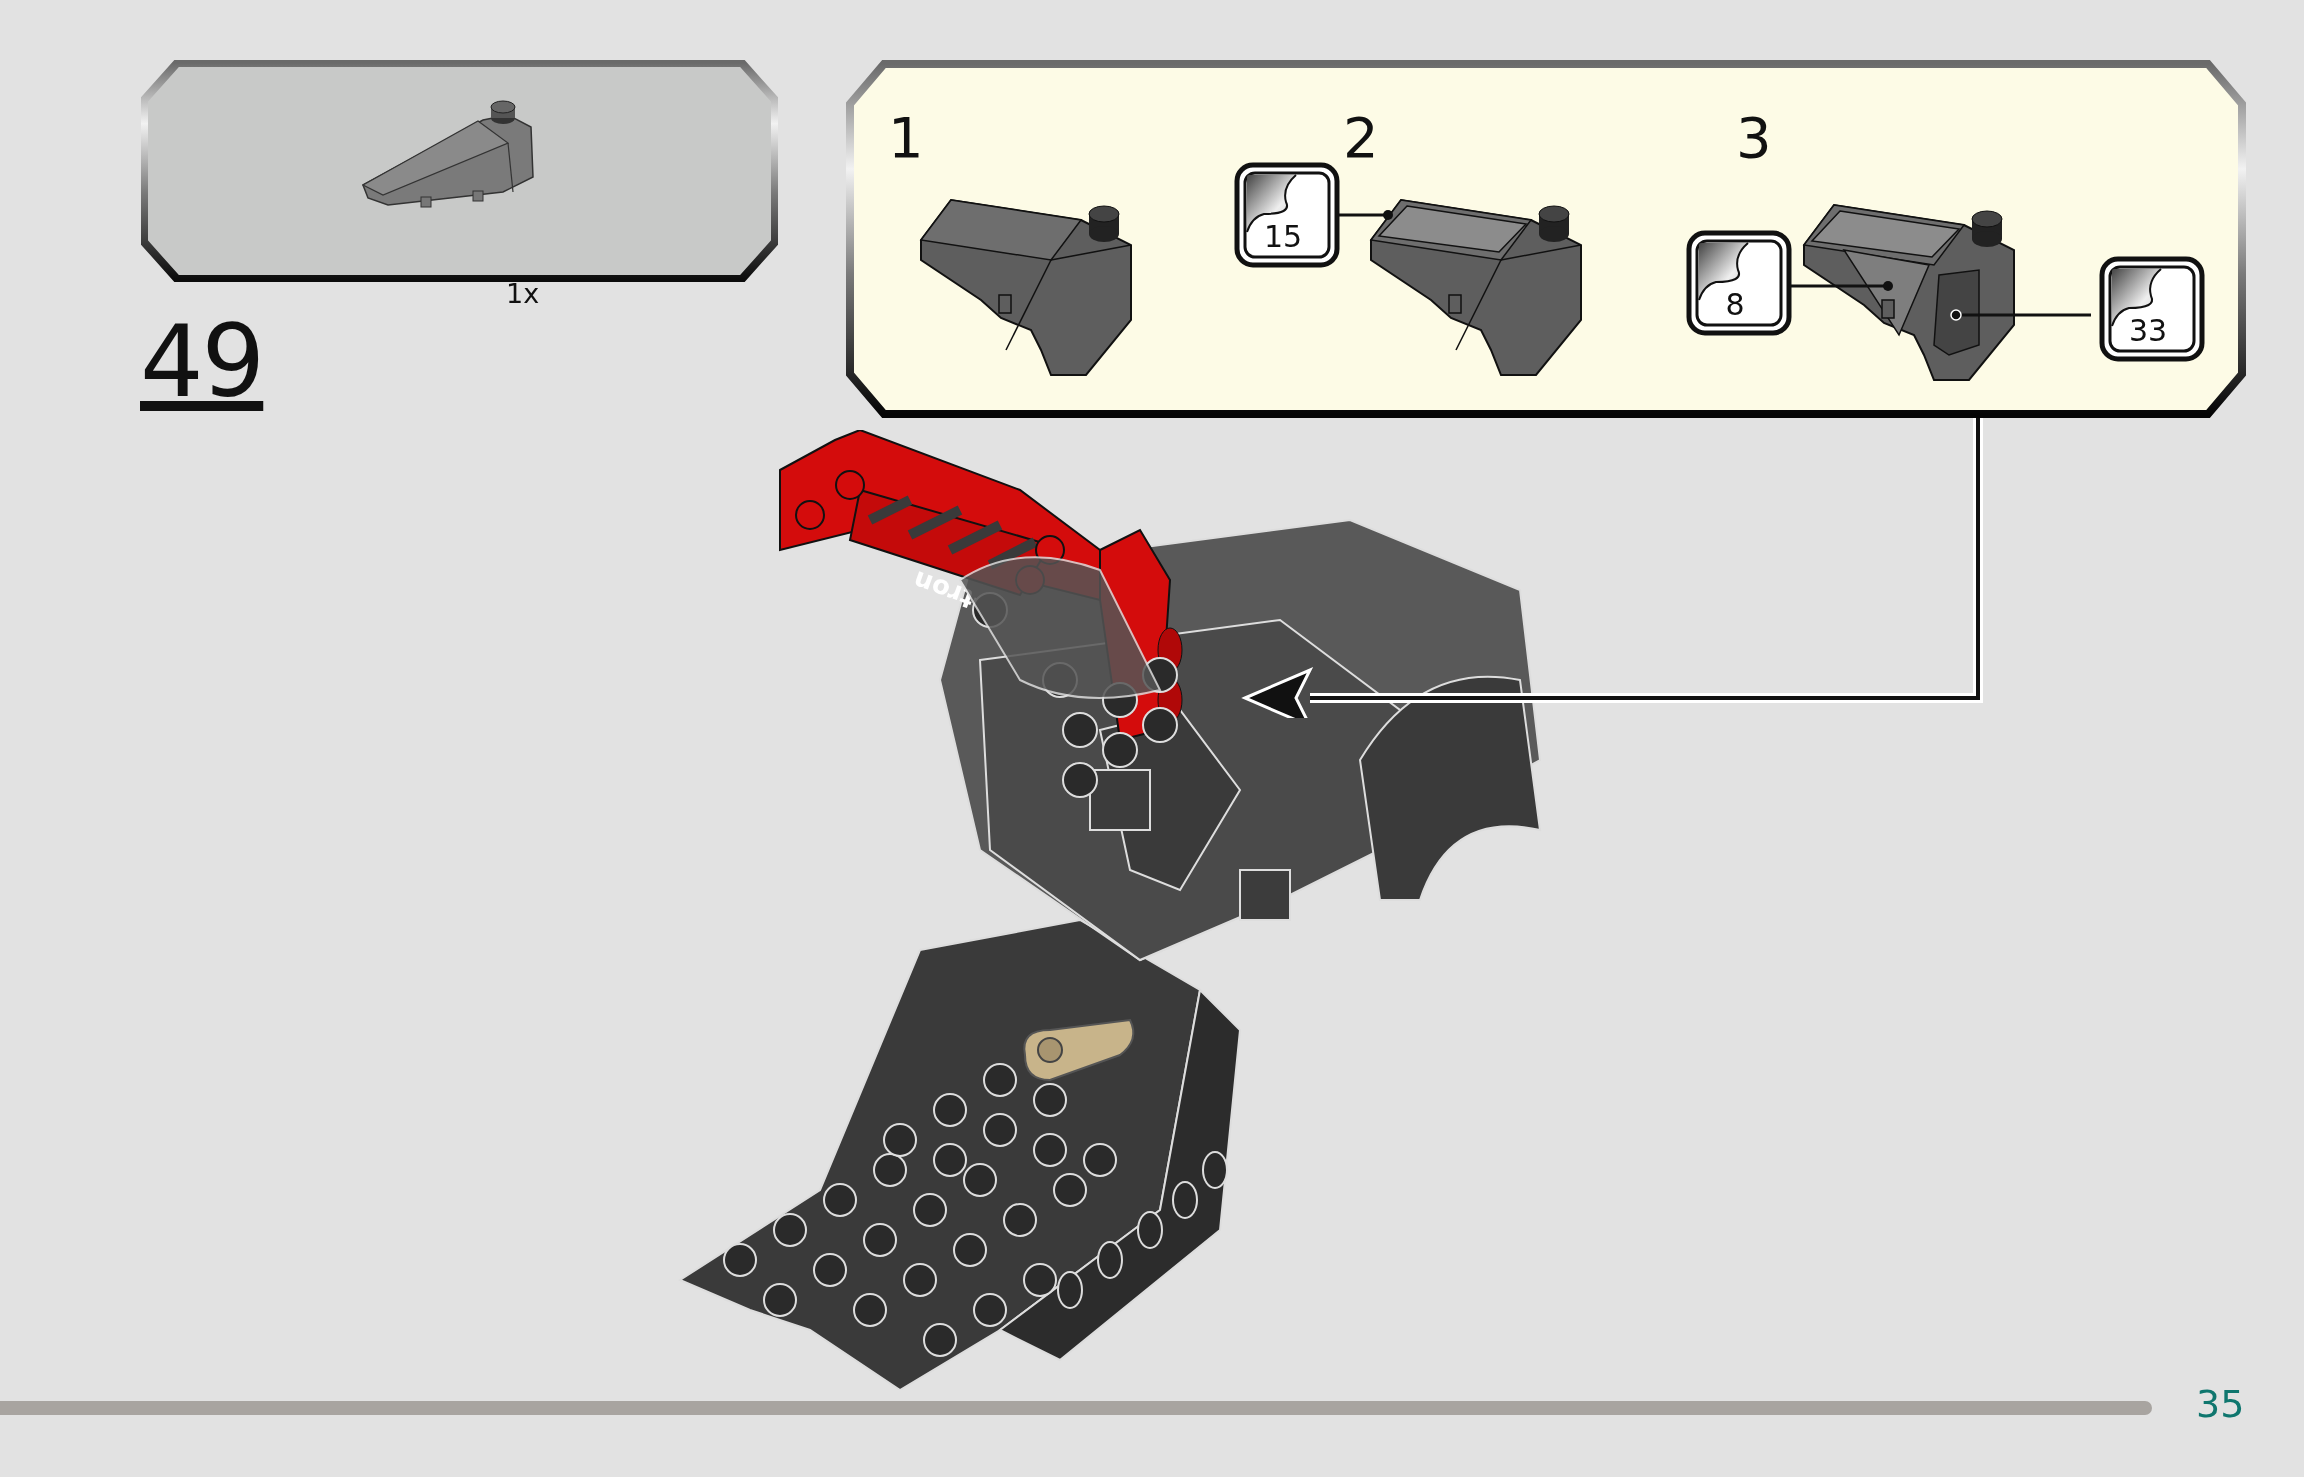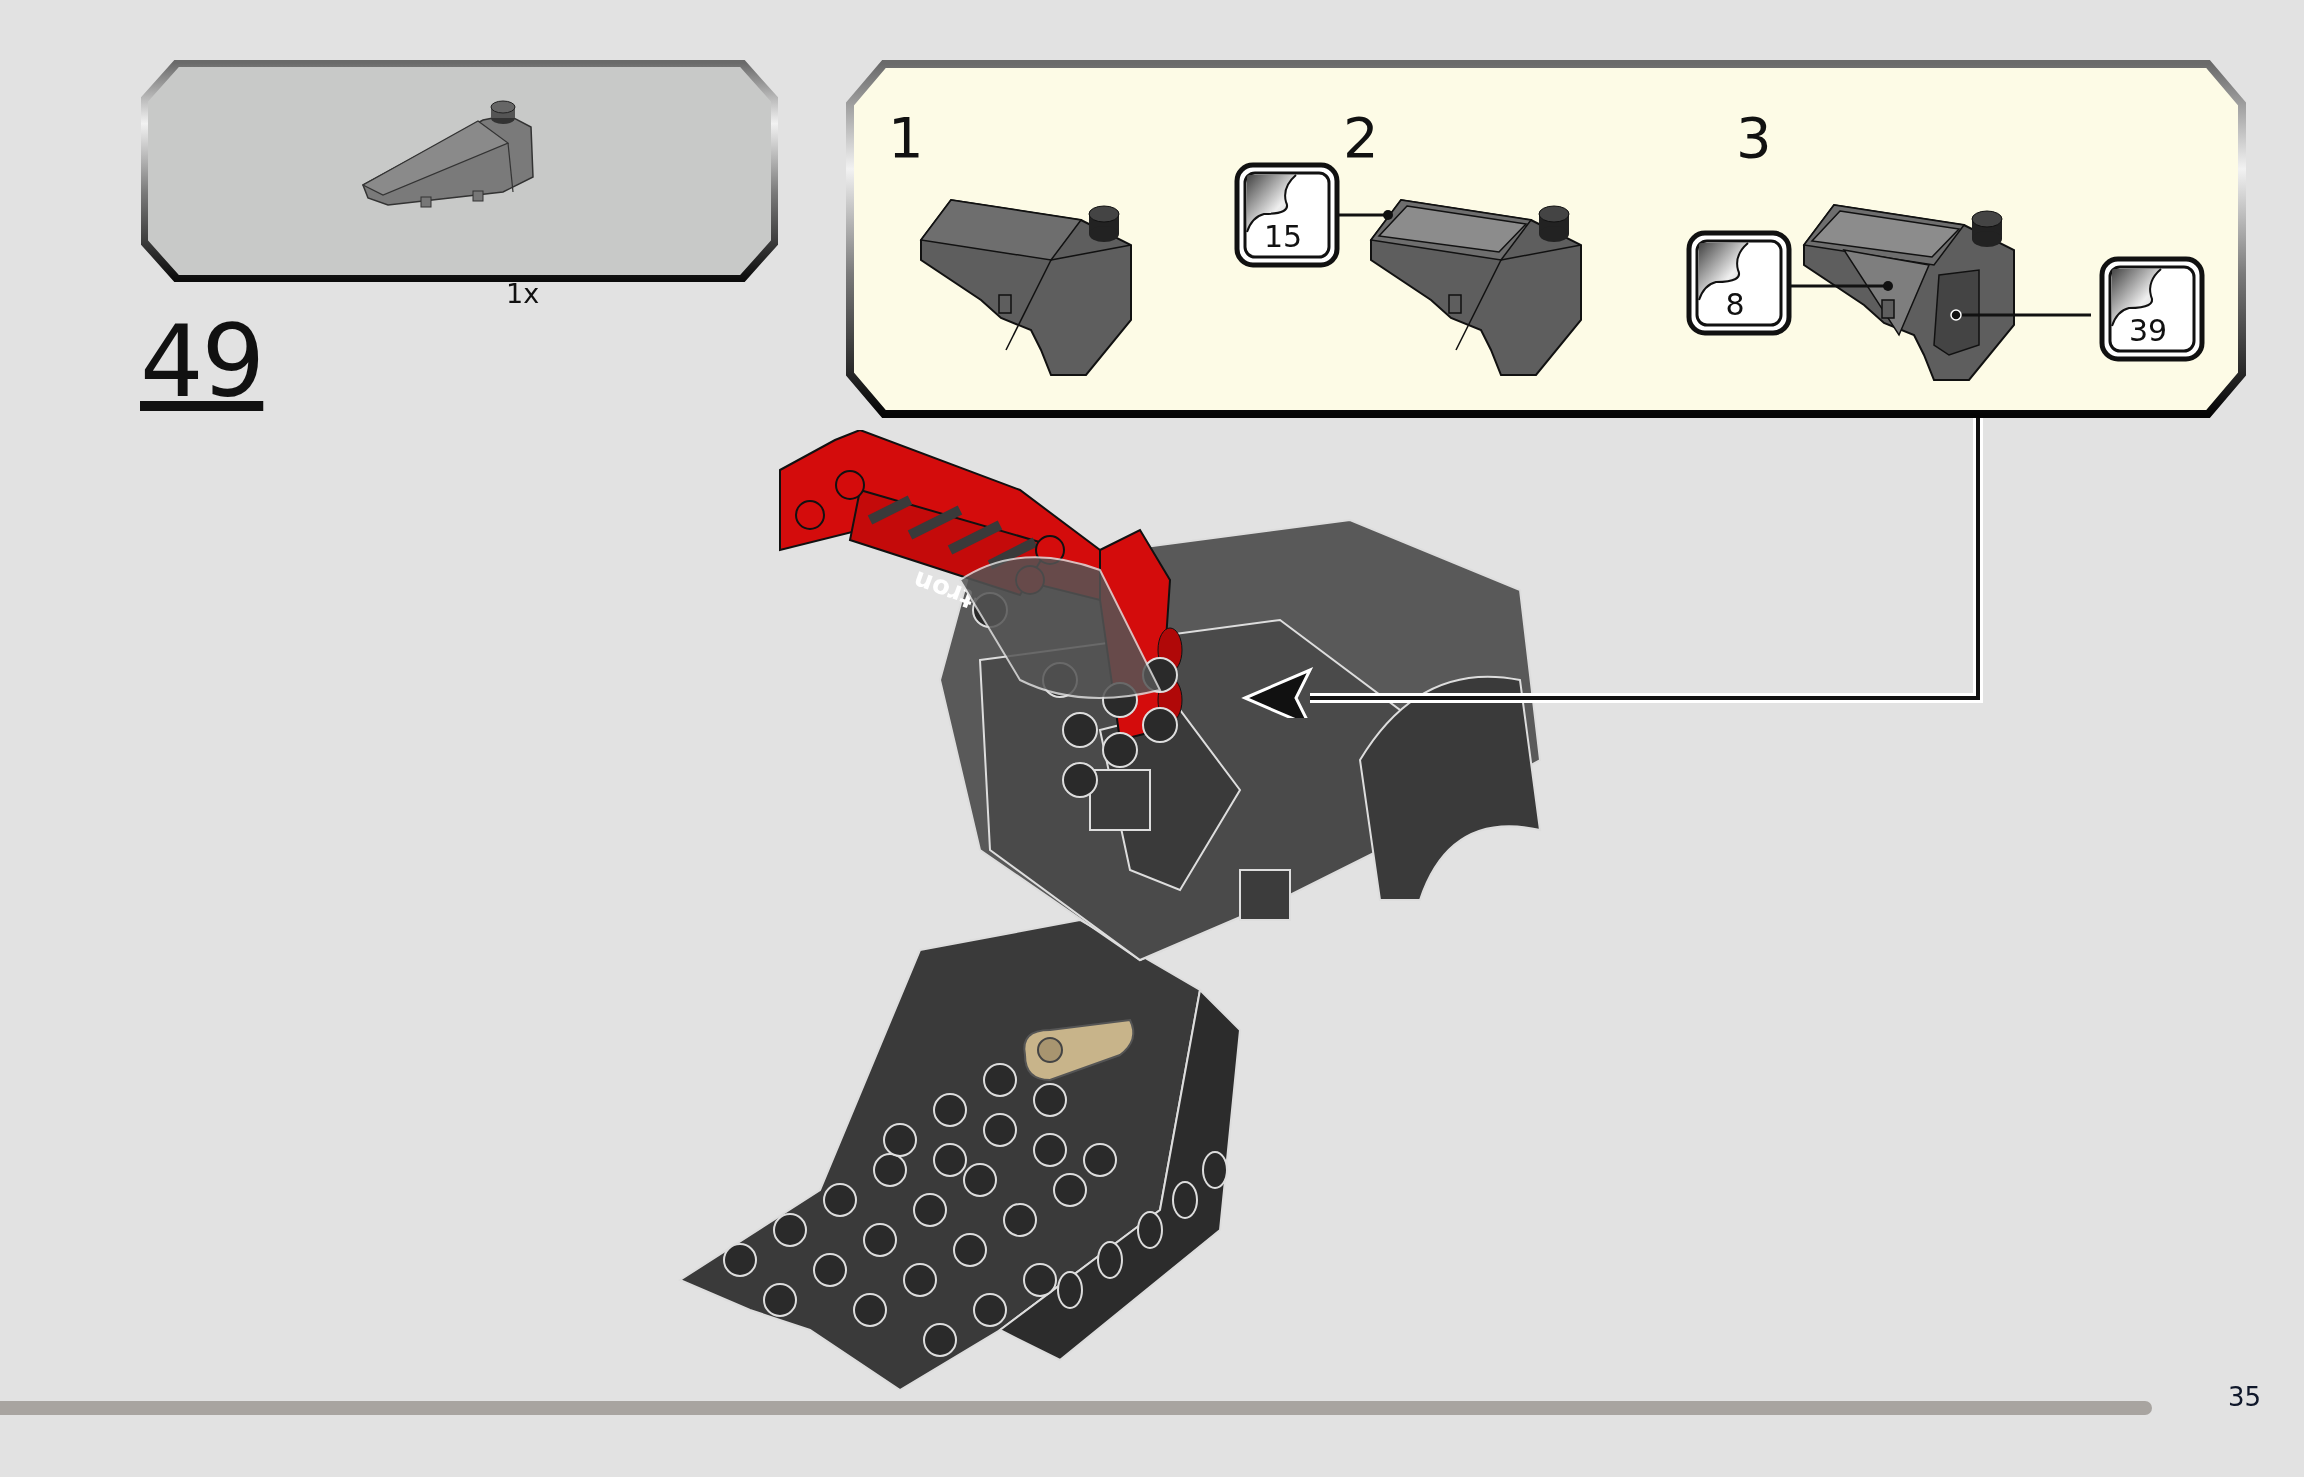--- a/index.html
+++ b/index.html
@@ -5,21 +5,21 @@
   html,body{margin:0;padding:0;}
   body{width:2304px;height:1477px;background:#e2e2e2;position:relative;overflow:hidden;font-family:"DejaVu Sans","Liberation Sans",sans-serif;}
   .abs{position:absolute;}
   .parts-box{left:141px;top:60px;width:637px;height:196px;}
   .parts-qty{position:absolute;left:365px;top:218px;font-size:27px;color:#111;}
   .step-number{left:140px;top:312px;font-size:100px;line-height:1;color:#111;font-weight:400;letter-spacing:-2px;text-decoration:underline;}
   .sub-panel{left:846px;top:60px;width:1400px;height:358px;}
   .sub-label{position:absolute;font-size:56px;line-height:1;color:#111;}
   .sticker{position:absolute;width:106px;height:106px;padding-left:8px;}
   .sticker .num{position:absolute;left:0;right:0;bottom:14px;text-align:center;font-size:30px;color:#111;}
-  .page-number{left:2196px;top:1382px;font-size:26px;color:#0f172a;margin-left:32px;}
+  .page-number{left:2196px;top:1382px;font-size:38px;color:#0f766e;}
   .progress{left:0;top:1401px;width:2152px;height:14px;background:#a8a4a0;border-radius:0 7px 7px 0;}
 </style>
 </head>
 <body>
 
 <div class="abs parts-box">
   <svg width="637" height="222" viewBox="0 0 637 222">
     <defs>
       <linearGradient id="frameGradV" x1="0" y1="0" x2="0" y2="1">
         <stop offset="0" stop-color="#6a6a6a"></stop>
@@ -126,21 +126,21 @@
     </svg>
     <div class="num">8</div>
   </div>
   <div class="sticker" style="left:1245px;top:196px;">
     <svg width="106" height="106" viewBox="0 0 106 106">
       <rect x="3" y="3" width="100" height="100" rx="16" fill="#fff" stroke="#111" stroke-width="5"></rect>
       <rect x="11" y="11" width="84" height="84" rx="10" fill="#fff" stroke="#111" stroke-width="3"></rect>
       <path d="M13,15 Q13,13 15,13 L62,13 Q48,25 52,40 Q58,52 30,52 Q18,55 13,70 Z" fill="url(#stickerCurl)"></path>
       <path d="M62,13 Q48,25 52,40 Q58,52 30,52 Q18,55 13,70" fill="none" stroke="#111" stroke-width="2"></path>
     </svg>
-    <div class="num">39</div>
+    <div class="num">33</div>
   </div>
 </div>
 
 <svg class="abs" style="left:660px;top:430px" width="1340" height="960" viewBox="0 0 1340 960">
 
   <g>
     <polygon points="20,850 160,760 260,520 420,490 540,560 500,780 340,900 240,960 150,900 90,880" fill="#3a3a3a" stroke="#ddd" stroke-width="2"></polygon>
     <polygon points="340,900 500,780 540,560 580,600 560,800 400,930" fill="#2c2c2c" stroke="#ddd" stroke-width="2"></polygon>
   </g>
 

